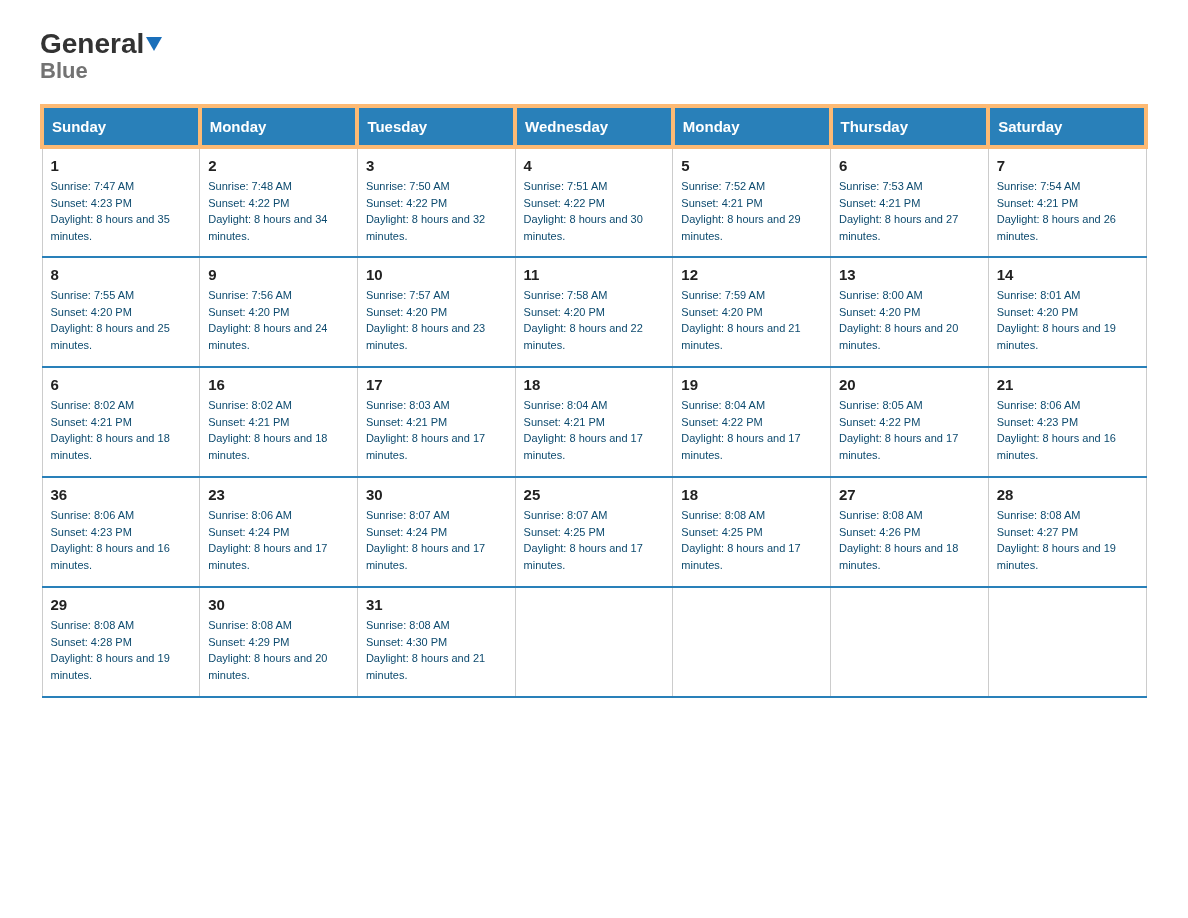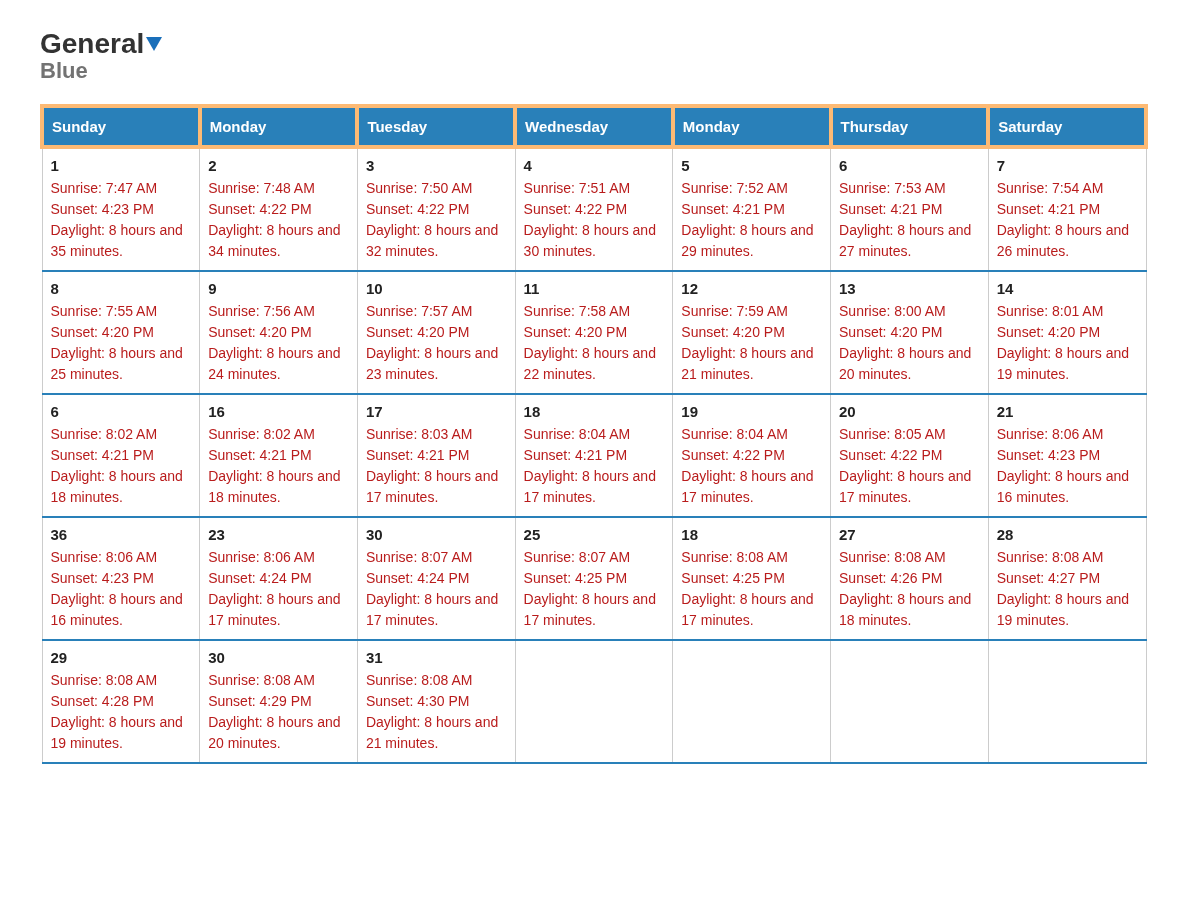--- a/index.html
+++ b/index.html
@@ -81,22 +81,22 @@
       height: 110px;
     }
     .day-num {
       font-size: 15px;
       font-weight: bold;
       color: #222;
       display: block;
       margin-bottom: 4px;
     }
     .day-info {
-      font-size: 14px;
-      color: #b91c1c;
+      font-size: 11px;
+      color: #0c4a6e;
       line-height: 1.5;
     }
     tbody tr {
       border-bottom: 2px solid #2980b9;
     }
     tbody td:first-child {
       border-left: 1px solid #ccc;
     }
     .empty-cell {
       background: #fff;

